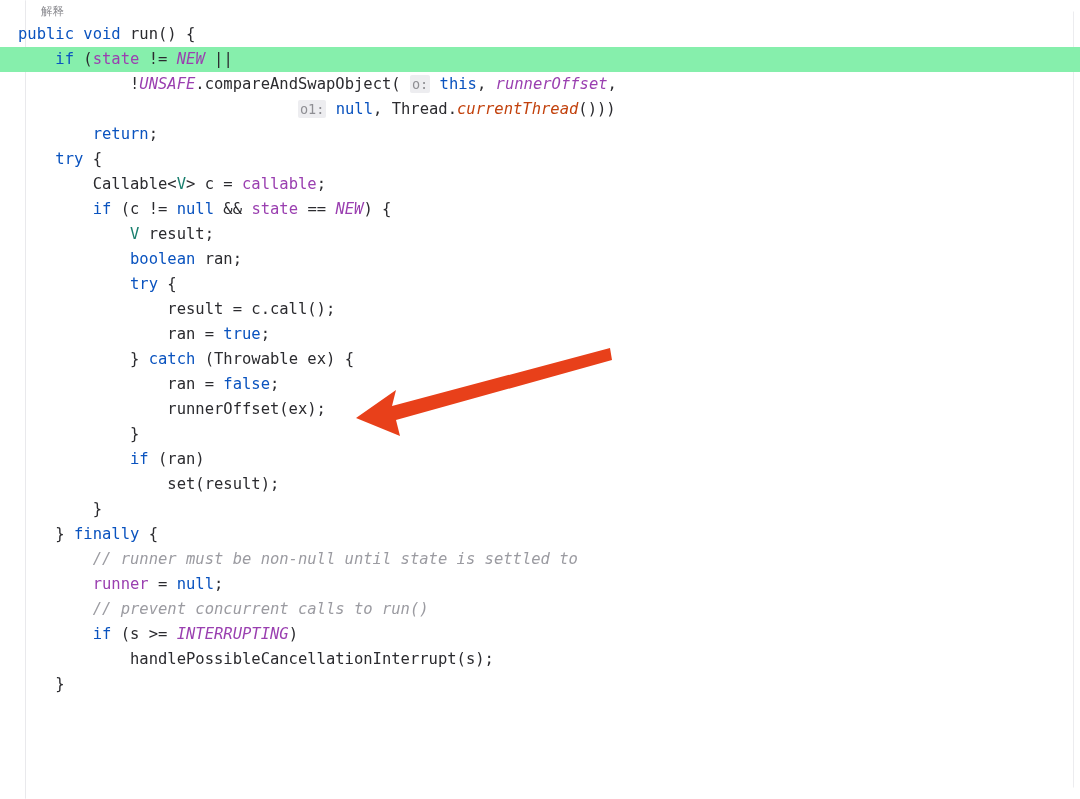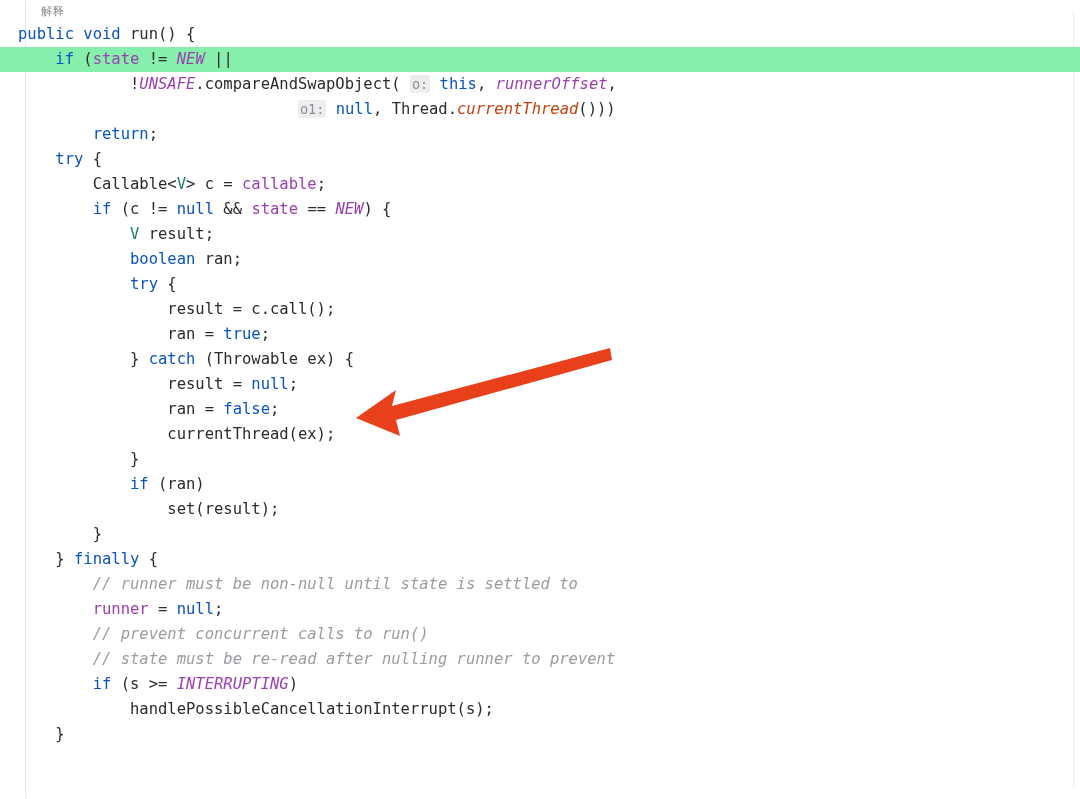--- a/index.html
+++ b/index.html
@@ -165,43 +165,41 @@
     <div class="line"><span class="txt"><span class="pln">            </span><span class="kw">boolean</span> <span class="pln">ran;</span></span></div>
 
     <div class="line"><span class="txt"><span class="pln">            </span><span class="kw">try</span> <span class="pln">{</span></span></div>
 
     <div class="line"><span class="txt"><span class="pln">                result = c.call();</span></span></div>
 
     <div class="line"><span class="txt"><span class="pln">                ran = </span><span class="lit">true</span><span class="pln">;</span></span></div>
 
     <div class="line"><span class="txt"><span class="pln">            } </span><span class="kw">catch</span> <span class="pln">(Throwable ex) {</span></span></div>
 
-    <div class="line"><span class="txt"><span class="pln">                result = </span><span class="lit">null</span><span class="pln">;</span></span></div>
 
     <div class="line"><span class="txt"><span class="pln">                ran = </span><span class="lit">false</span><span class="pln">;</span></span></div>
 
-    <div class="line"><span class="txt"><span class="pln">                currentThread(ex);</span></span></div>
+    <div class="line"><span class="txt"><span class="pln">                runnerOffset(ex);</span></span></div>
 
     <div class="line"><span class="txt"><span class="pln">            }</span></span></div>
 
     <div class="line"><span class="txt"><span class="pln">            </span><span class="kw">if</span> <span class="pln">(ran)</span></span></div>
 
     <div class="line"><span class="txt"><span class="pln">                set(result);</span></span></div>
 
     <div class="line"><span class="txt"><span class="pln">        }</span></span></div>
 
     <div class="line"><span class="txt"><span class="pln">    } </span><span class="kw">finally</span> <span class="pln">{</span></span></div>
 
     <div class="line"><span class="txt"><span class="pln">        </span><span class="cmt">// runner must be non-null until state is settled to</span></span></div>
 
     <div class="line"><span class="txt"><span class="pln">        </span><span class="fld">runner</span><span class="pln"> = </span><span class="lit">null</span><span class="pln">;</span></span></div>
 
     <div class="line"><span class="txt"><span class="pln">        </span><span class="cmt">// prevent concurrent calls to run()</span></span></div>
 
-    <div class="line"><span class="txt"><span class="pln">        </span><span class="cmt">// state must be re-read after nulling runner to prevent</span></span></div>
 
 
 
     <div class="line"><span class="txt"><span class="pln">        </span><span class="kw">if</span> <span class="pln">(s &gt;= </span><span class="cst">INTERRUPTING</span><span class="pln">)</span></span></div>
 
     <div class="line"><span class="txt"><span class="pln">            handlePossibleCancellationInterrupt(s);</span></span></div>
 
     <div class="line"><span class="txt"><span class="pln">    }</span></span></div>
 
   </div>

